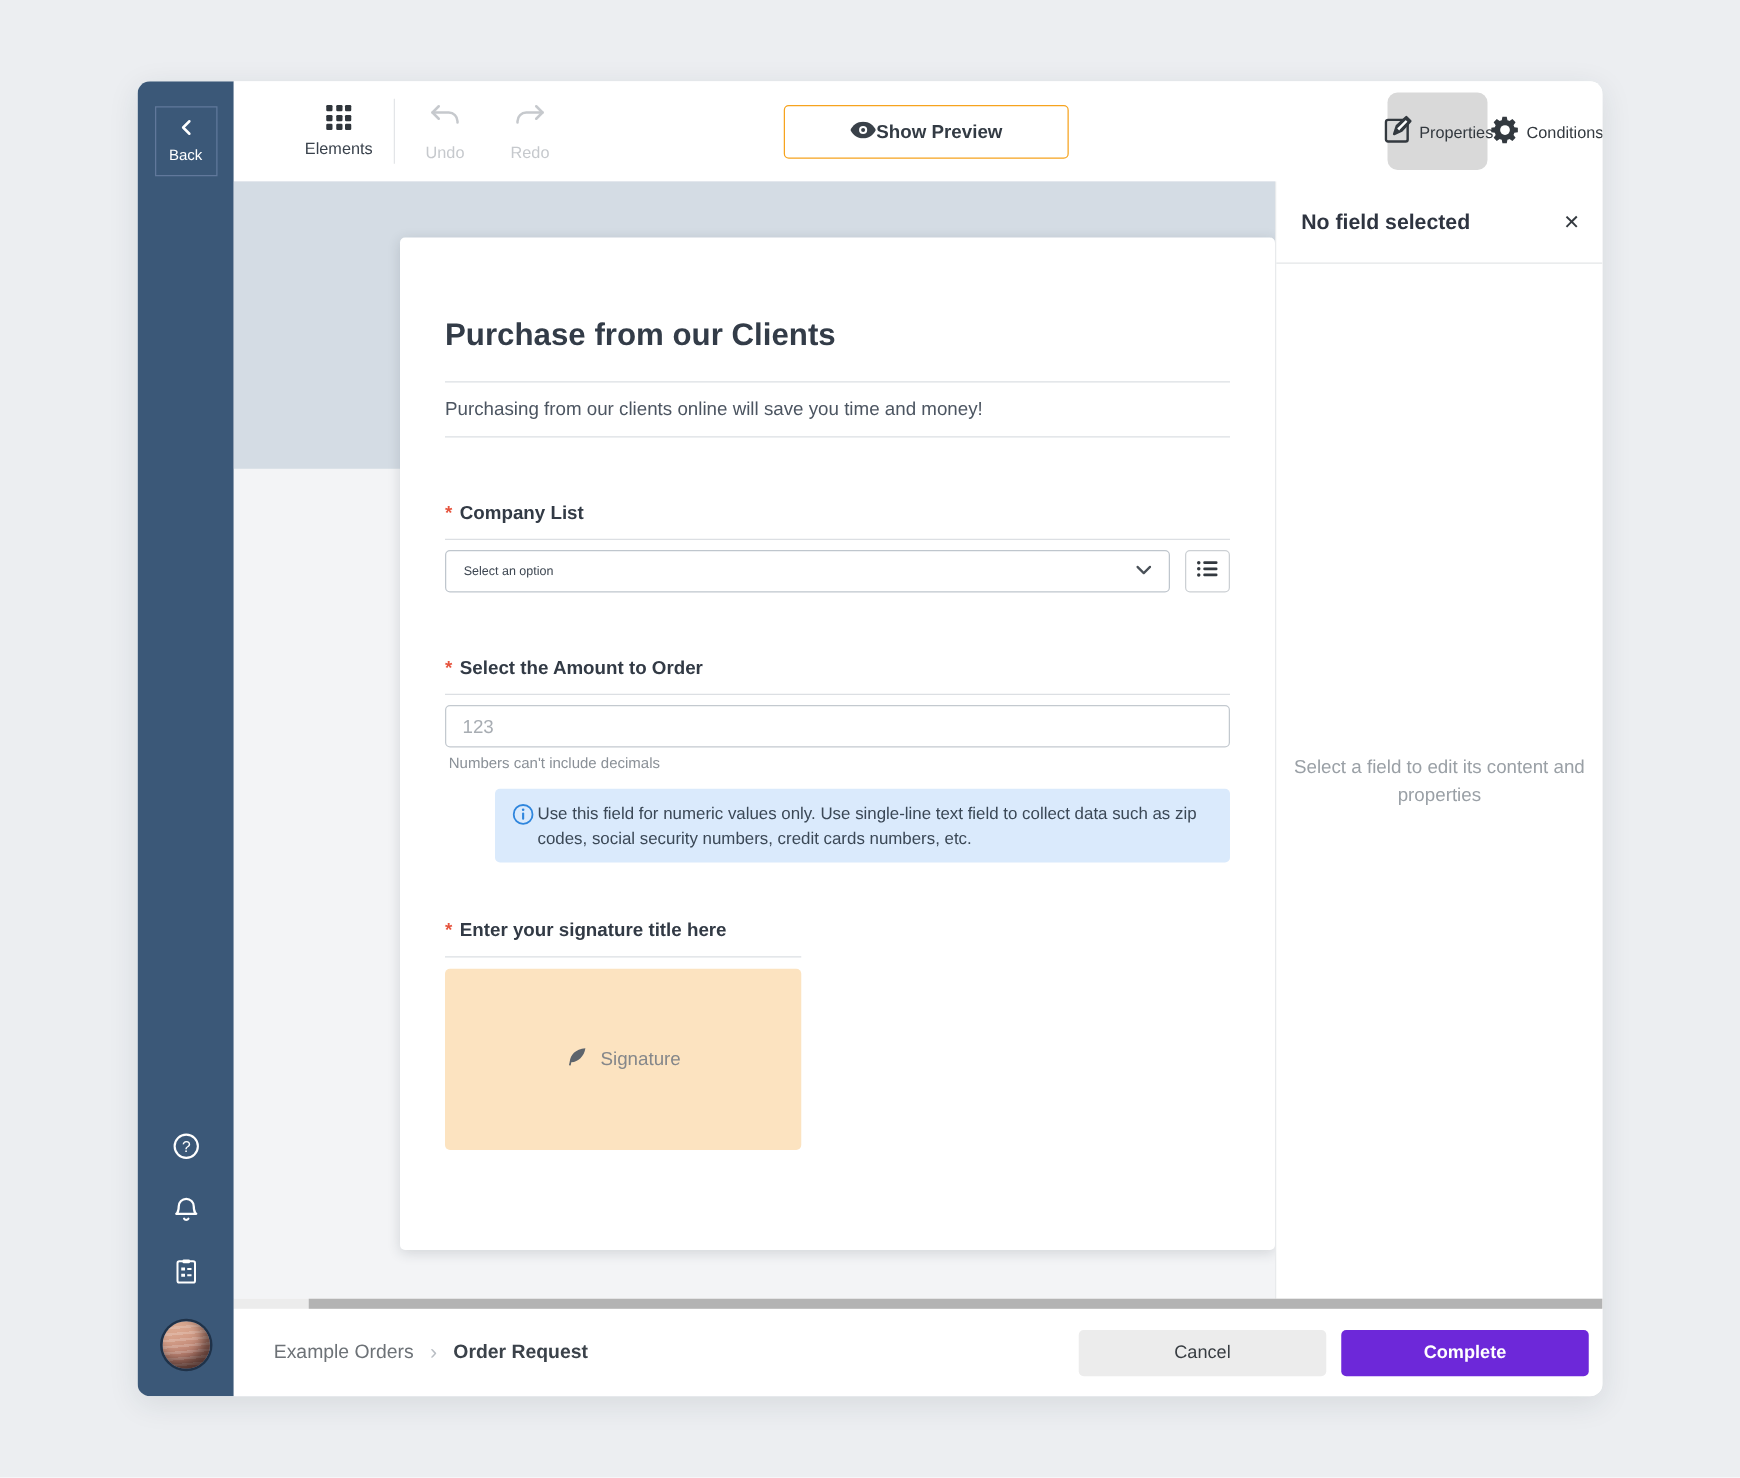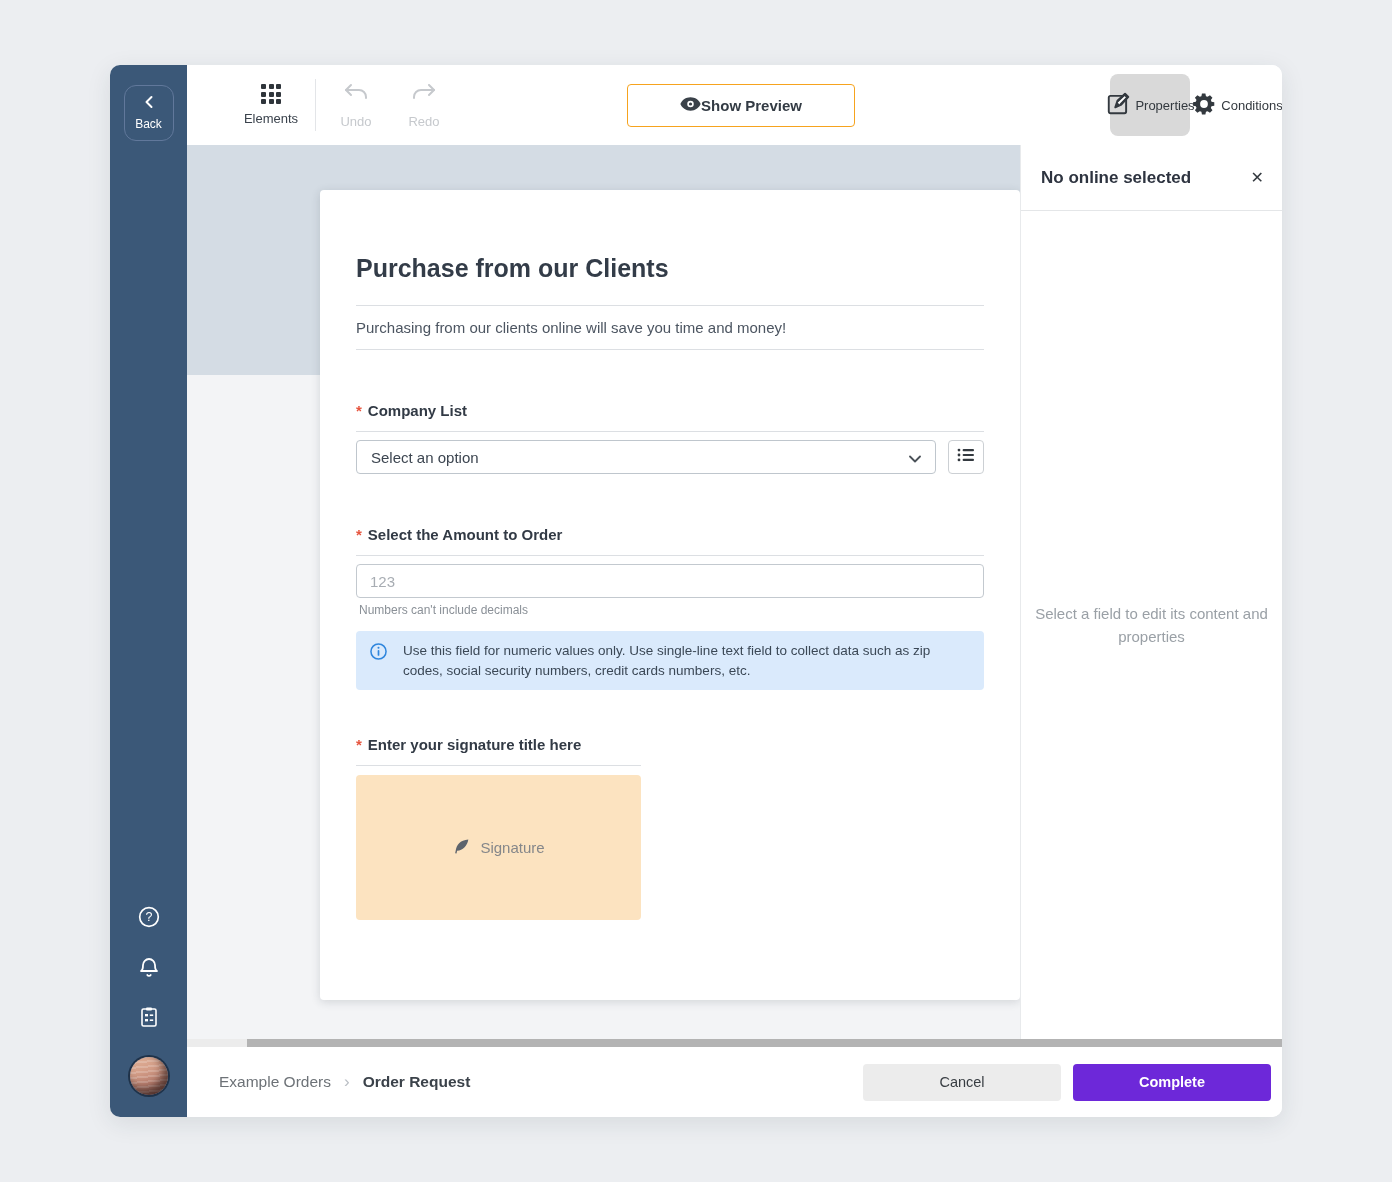--- a/index.html
+++ b/index.html
@@ -16,21 +16,21 @@
     border-radius:10px; overflow:hidden; display:flex;
     background:#fff; box-shadow:0 6px 24px rgba(30,45,60,.10);
   }
   
   .sidebar {
     width:77px; flex-shrink:0; background:#3b5878;
     display:flex; flex-direction:column; align-items:center;
   }
   .back-btn {
     margin-top:20px; width:50px; height:56px;
-    border:1px solid #61789b; border-radius:12px; cursor:pointer;
+    border:1px solid #61789b; border-radius:0; cursor:pointer;
     display:flex; flex-direction:column; align-items:center; justify-content:center; gap:5px;
     color:#fff; font-size:12px;
   }
   .sidebar-spacer { flex:1; }
   .sidebar-icons { display:flex; flex-direction:column; align-items:center; gap:26px; margin-bottom:22px; }
   .side-icon { width:24px; height:24px; display:flex; align-items:center; justify-content:center; cursor:pointer; }
   .avatar {
     width:38px; height:38px; border-radius:50%; cursor:pointer;
     background:
       repeating-linear-gradient(175deg, rgba(255,255,255,.18) 0 2px, rgba(0,0,0,0) 2px 5px),
@@ -77,36 +77,36 @@
   .form-subtitle { margin-top:13px; font-size:15px; color:#4c5561; cursor:pointer; }
   .div-2 { margin-top:13px; }
   .field-label { display:flex; gap:6px; font-size:15px; font-weight:bold; color:#323a45; }
   .req { color:#e6543e; }
   .lbl-company { margin-top:52px; }
   .label-divider { height:1px; background:#dcdfe3; margin-top:12px; }
   .select-row { margin-top:8px; display:flex; gap:12px; }
   .select-box {
     flex:1; height:34px; border:1px solid #bfc6cd; border-radius:4px; background:#fff; cursor:pointer;
     display:flex; align-items:center; justify-content:space-between; padding:0 14px;
-    font-size:15px; color:#3c4550;
+    font-size:10px; color:#3c4550;
   }
   .list-btn {
     width:36px; height:34px; border:1px solid #ccd0d4; border-radius:4px; background:#fff; cursor:pointer;
     display:flex; align-items:center; justify-content:center;
   }
   .lbl-amount { margin-top:52px; }
   .num-input {
     margin-top:8px; width:100%; height:34px; border:1px solid #c3c9cf; border-radius:4px;
     padding:0 13px; font-size:15px; color:#3c4550; font-family:"Liberation Sans", sans-serif; outline:none;
   }
   .num-input::placeholder { color:#a8adb3; }
   .helper-text { margin-top:5px; padding-left:3px; font-size:12px; color:#8a9097; }
   .info-box {
     margin-top:14px; background:#daeafc; border-radius:4px; padding:10px 14px;
-    display:flex; gap:16px; font-size:13.5px; color:#3b4856; line-height:1.45;
+    display:flex; gap:3px; font-size:13.5px; color:#3b4856; line-height:1.45;margin-left:40px;
   }
   .info-box .info-icon { flex-shrink:0; margin-top:2px; }
   .lbl-signature { margin-top:46px; }
   .sig-divider { width:285px; }
   .sig-box {
     margin-top:9px; width:285px; height:145px; background:#fce3c0; border-radius:4px; cursor:pointer;
     display:flex; align-items:center; justify-content:center; gap:9px;
     font-size:15px; color:#85878a;
   }
   
@@ -329,21 +329,21 @@
                   <path d="M20.6 3.2c-5 .5-9 2.1-11.6 4.7-2.4 2.4-3.8 5.5-4.3 9.2l-.7 3.4 1.7.3.7-3.3c3.7-.4 6.8-1.8 9.2-4.2 2.7-2.7 4.5-6.2 5-10.1z" fill="#5d646c"></path>
                 </svg>
             </span>
             <span>Signature</span>
           </div>
         </div>
       </div>
 
       <aside class="right-panel">
         <div class="panel-header">
-          <span class="panel-title">No online selected</span>
+          <span class="panel-title">No field selected</span>
           <span class="panel-close">✕</span>
         </div>
         <div class="panel-body">
           <span>Select a field to edit its content and properties</span>
         </div>
       </aside>
     </div>
 
     <div class="hscrollbar">
       <div class="hscroll-thumb"></div>

